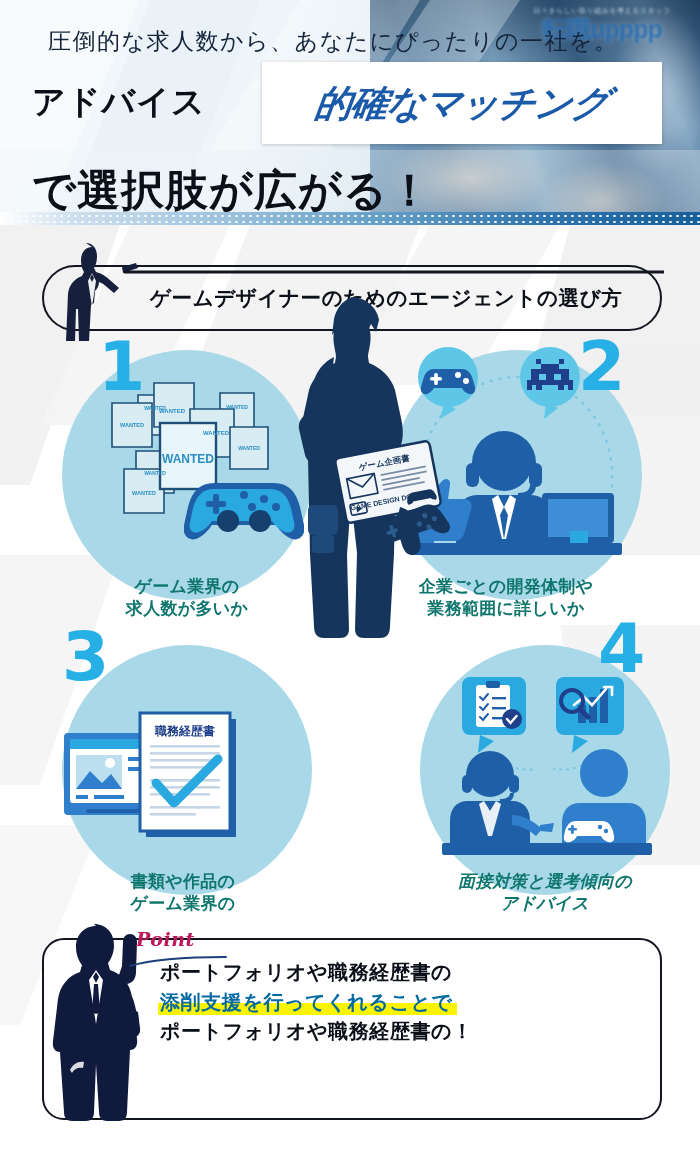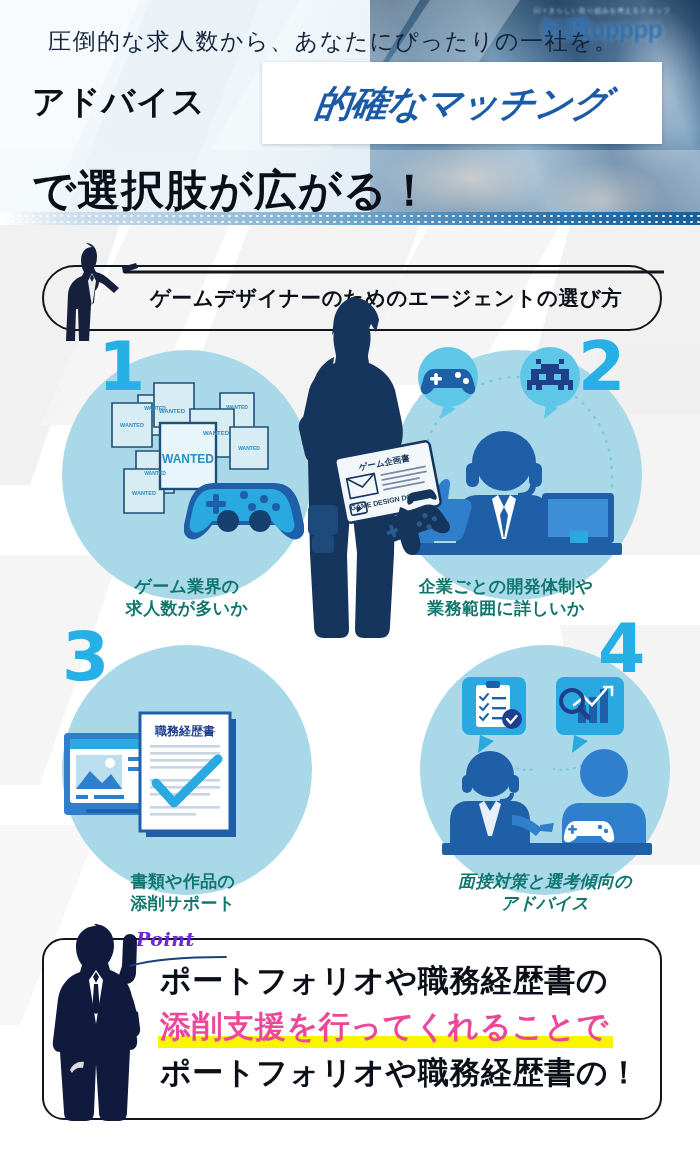--- a/index.html
+++ b/index.html
@@ -234,47 +234,47 @@
     width: 110px; height: 205px;
     z-index: 9;
   }
   .point-label {
     position: absolute;
     left: 136px; top: 928px;
     font-family: "DejaVu Serif", serif;
     font-style: italic;
     font-weight: 700;
     font-size: 19px;
-    color: #6d28d9;
+    color: #be185d;
     letter-spacing: .5px;
     z-index: 10;
   }
   .point-label-underline {
     position: absolute;
     left: 128px; top: 956px;
     width: 100px; height: 12px;
     z-index: 10;
   }
   .point-lines {
     position: absolute;
     left: 160px; top: 958px;
     width: 470px;
     z-index: 10;
   }
   .point-line {
-    font-size: 31px;
+    font-size: 20px;
     font-weight: 800;
     color: #0b0f18;
     letter-spacing: .6px;
     line-height: 1.48;
     white-space: nowrap;
   }
   .point-line.hl {
     position: relative;
-    color: #ec4899;
+    color: #0369a1;
     display: inline-block;
     text-align: right;
   }
   .point-line.hl .hl-bar {
     position: absolute;
     left: -2px; right: -4px; bottom: 2px;
     height: 12px;
     background: #fbf400;
     z-index: -1;
   }
@@ -488,21 +488,21 @@
               <rect x="98" y="101" width="70" height="2.6"></rect>
             <rect x="98" y="108" width="60" height="2.6"></rect>
               <rect x="98" y="121" width="70" height="2.6"></rect>
             <rect x="98" y="128" width="46" height="2.6"></rect>
           </g>
           <path d="M104 98l18 20 44-44" fill="none" stroke="#2aa8e0" stroke-width="9" stroke-linecap="round" stroke-linejoin="round"></path>
         </g>
       </svg>
 
       <div class="card-label" style="left:58px;top:646px;width:250px;">書類や作品の
-添削サポート</div>
+ゲーム業界の</div>
     </div>
 
     <div class="card">
       <div class="card-circle" style="left:420px;top:420px;width:250px;height:250px;"></div>
       <div class="card-num" style="left:598px;top:390px;">4</div>
 
       <svg style="position:absolute;left:428px;top:440px;width:238px;height:215px" viewBox="0 0 238 215">
         <g>
           <rect x="34" y="12" width="64" height="58" rx="8" fill="#2aa8e0"></rect>
           <path d="M52 70l-2 18 16-12z" fill="#2aa8e0"></path>

